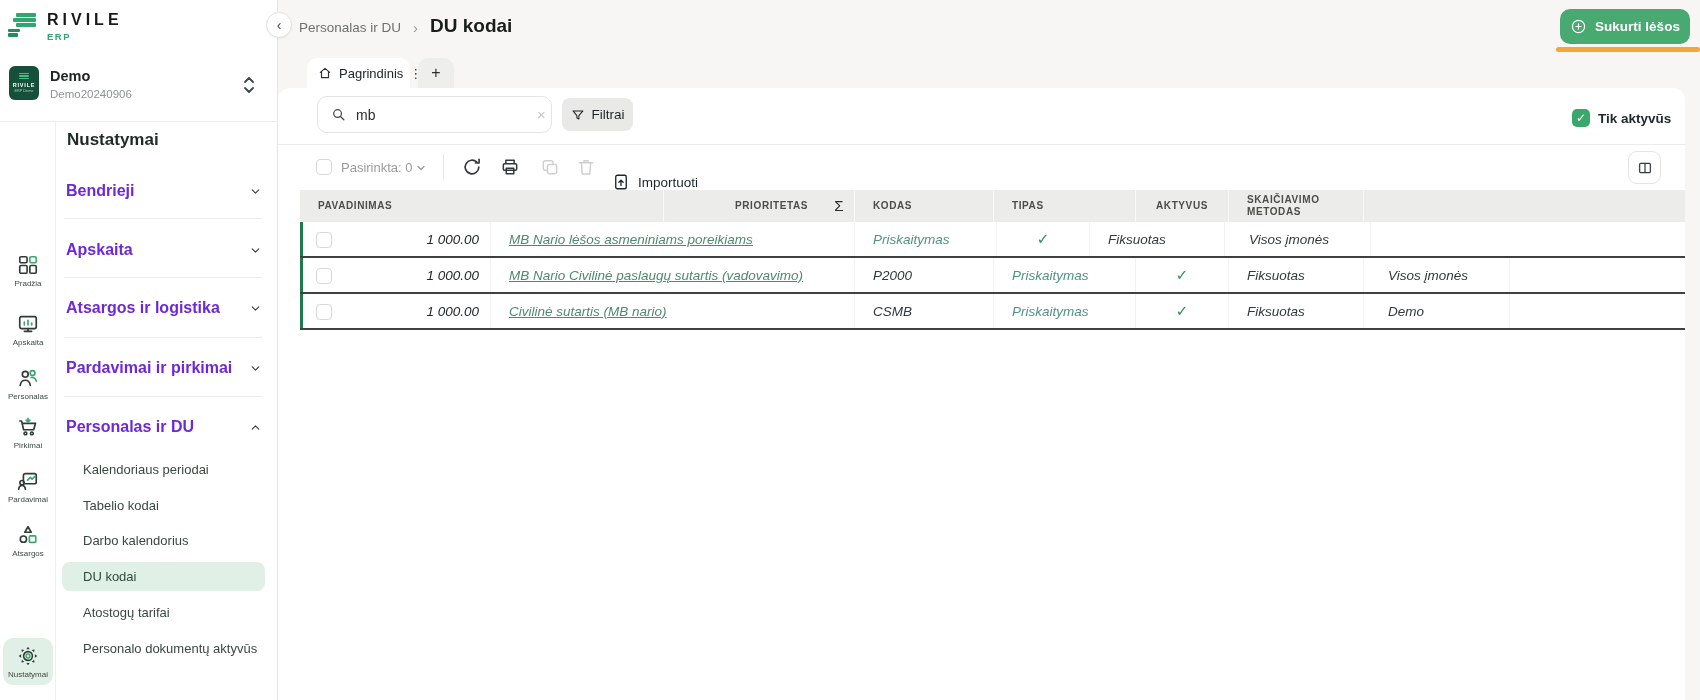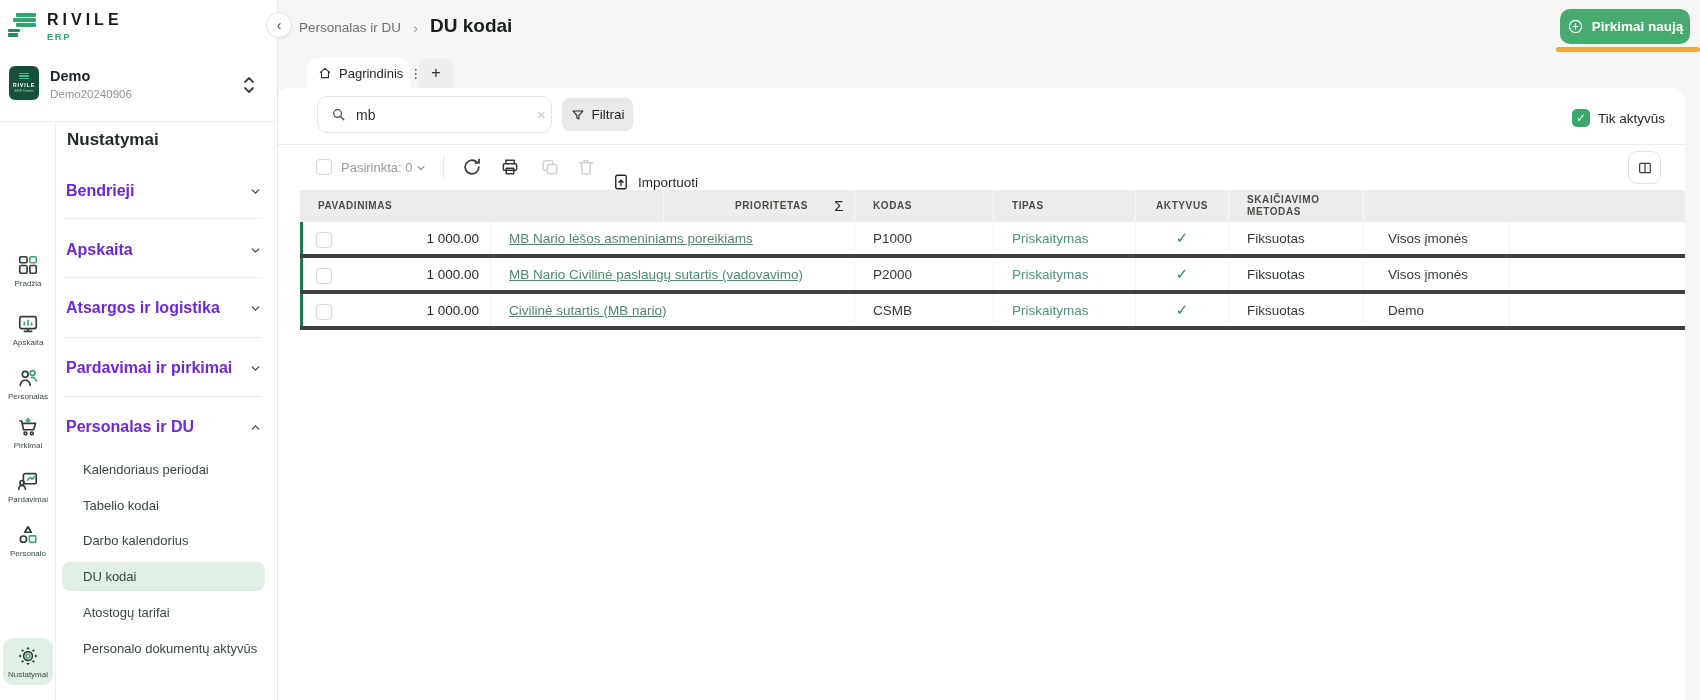--- a/index.html
+++ b/index.html
@@ -89,21 +89,21 @@
   #search-input { border:none; outline:none; flex:1; margin-left:10px; font-size:14px; color:#2c2c2c;
     font-family:inherit; background:transparent; }
   #search-clear { color:#c6c6c4; font-size:15px; cursor:pointer; }
   #filter-btn { position:absolute; left:284px; top:10px; width:71px; height:33px; background:#e9e9e7; border:none;
     border-radius:8px; display:flex; align-items:center; justify-content:center; gap:7px; font-size:13.5px;
     color:#1f2527; cursor:pointer; font-family:inherit; }
   #filter-btn svg { width:14px; height:14px; }
   #only-active { position:absolute; left:1294px; top:21px; display:flex; align-items:center; cursor:pointer; }
   #only-active .cb { width:18px; height:18px; background:#3aa76d; border-radius:5px; color:#fff; font-size:12px;
     display:flex; align-items:center; justify-content:center; }
-  #only-active .lbl { margin-left:8px; font-size:13.5px; color:#24292b; }
+  #only-active .lbl { margin-left:8px; font-size:13.5px; color:#24292b;font-weight:bold; }
 
   #card-divider { position:absolute; left:0; top:56px; width:1407px; height:1px; background:#ececea; }
 
   
   #toolbar { position:absolute; left:0; top:57px; width:1407px; height:45px; }
   .cb-empty { width:16px; height:16px; border:1.5px solid #d8d8d6; border-radius:4px; background:#fff; cursor:pointer; }
   #tb-select { position:absolute; left:38px; top:14px; }
   #tb-selected-label { position:absolute; left:63px; top:15px; font-size:13px; color:#9b9b99; cursor:pointer; }
   #tb-selected-chevron { position:absolute; left:137px; top:17px; width:12px; height:12px; color:#9b9b99; cursor:pointer; }
   #tb-vdivider { position:absolute; left:165px; top:9px; width:1px; height:26px; background:#e7e7e5; }
@@ -116,21 +116,21 @@
     border-radius:9px; background:#fff; display:flex; align-items:center; justify-content:center; cursor:pointer; }
   #columns-btn svg { width:16px; height:16px; }
 
   
   #table { position:absolute; left:22px; top:102px; width:1385px; }
   .tr { display:flex; width:1385px; }
   #thead { background:#ececea; height:32px; }
   .th { font-size:10px; font-weight:700; letter-spacing:0.6px; color:#4c4c4a; display:flex; align-items:center;
     padding:0 8px 0 18px; border-right:1px solid #f8f8f6; line-height:1.25; }
   .th:last-child { border-right:none; }
-  .row { height:36px; border-bottom:4px solid #404040; position:relative; background:#fff; }
+  .row { height:36px; border-bottom:2px solid #404040; position:relative; background:#fff;font-style:italic; }
   .row .bar { position:absolute; left:0; top:0; width:3px; height:100%; background:#1d7a4f; }
   .td { display:flex; align-items:center; padding:0 8px 0 18px; font-size:13.5px; color:#33393b;
     border-right:1px solid #f3f3f1; overflow:hidden; white-space:nowrap; }
   .td:last-child { border-right:none; }
   .c1 { width:191px; } .c2 { width:364px; } .c3 { width:139px; } .c4 { width:142px; }
   .c5 { width:93px; justify-content:center; padding:0; } .c6 { width:135px; } .c7 { width:146px; padding-left:24px; }
   .c8 { width:175px; }
   .th.c1 { justify-content:flex-end; padding-right:10px; }
   .th.c7 { padding-left:24px;margin-top:39px; }
   .sum-icon { font-size:15px; font-weight:400; margin-left:26px; color:#2c2c2a; cursor:pointer; }
@@ -223,21 +223,21 @@
           <path d="M1.8 21c.4-2.6 1.9-4.2 3.7-4.2s3.3 1.6 3.7 4.2" stroke="#313b36"></path>
         </svg>
       <span class="rail-label">Pardavimai</span>
     </div>
     <div class="rail-item" style="top:402px">
       <svg viewBox="0 0 24 24" fill="none" stroke-width="1.8" stroke-linejoin="round">
           <path d="M12 3l3.5 6h-7z" stroke="#313b36"></path>
           <circle cx="7" cy="16.5" r="3.4" stroke="#313b36"></circle>
           <rect x="13.5" y="13" width="7" height="7" rx="1" stroke="#3aa76d"></rect>
         </svg>
-      <span class="rail-label">Personalo</span>
+      <span class="rail-label">Atsargos</span>
     </div>
     <div class="rail-item selected" style="top:516px">
       <svg viewBox="0 0 24 24" fill="none">
           <path d="M12 7.2a4.8 4.8 0 1 0 0 9.6 4.8 4.8 0 0 0 0-9.6z" stroke="#313b36" stroke-width="1.7"></path>
           <path d="M12 1.8l1.8 2.7h-3.6zM12 22.2l1.8-2.7h-3.6zM1.8 12l2.7-1.8v3.6zM22.2 12l-2.7-1.8v3.6zM4.8 4.8l3.2.6-2.6 2.6zM19.2 19.2l-3.2-.6 2.6-2.6zM19.2 4.8l-.6 3.2-2.6-2.6zM4.8 19.2l.6-3.2 2.6 2.6z" fill="#313b36"></path>
           <circle cx="12" cy="12" r="2.1" stroke="#3aa76d" stroke-width="1.6"></circle>
         </svg>
       <span class="rail-label">Nustatymai</span>
     </div>
   </div>
@@ -296,21 +296,21 @@
   <span>Personalas ir DU</span>
   <span class="sep">›</span>
   <span id="page-title">DU kodai</span>
 </div>
 
 <button id="create-btn">
   <svg viewBox="0 0 24 24" fill="none" stroke="#ffffff" stroke-width="1.7" stroke-linecap="round">
       <circle cx="12" cy="12" r="8.6"></circle>
       <path d="M12 8.4v7.2M8.4 12h7.2"></path>
     </svg>
-  <span>Pirkimai naują</span>
+  <span>Sukurti lėšos</span>
 </button>
 <div id="create-underline"></div>
 
 <div class="tab" id="tab-active">
   <svg viewBox="0 0 24 24" fill="none" stroke="#2c332f" stroke-width="2" stroke-linecap="round" stroke-linejoin="round">
       <path d="M4 11l8-7 8 7"></path>
       <path d="M6 9.5V20h12V9.5"></path>
     </svg>
   <span class="tab-label">Pagrindinis</span>
   <span class="kebab">⋮</span>
@@ -401,21 +401,20 @@
 
     <div class="tr row">
       <div class="bar"></div>
       <div class="td c1">
           <span class="cb-empty"></span>
           <span>1 000.00</span>
         </div>
       <div class="td c2">
           <a class="row-link">MB Nario lėšos asmeniniams poreikiams</a>
         </div>
-      <div class="td c3">P1000</div>
       <div class="td c4 tipas">Priskaitymas</div>
       <div class="td c5">
           <span class="check">✓</span>
         </div>
       <div class="td c6">Fiksuotas</div>
       <div class="td c7">Visos įmonės</div>
       <div class="td c8"></div>
     </div>
 
     <div class="tr row">

